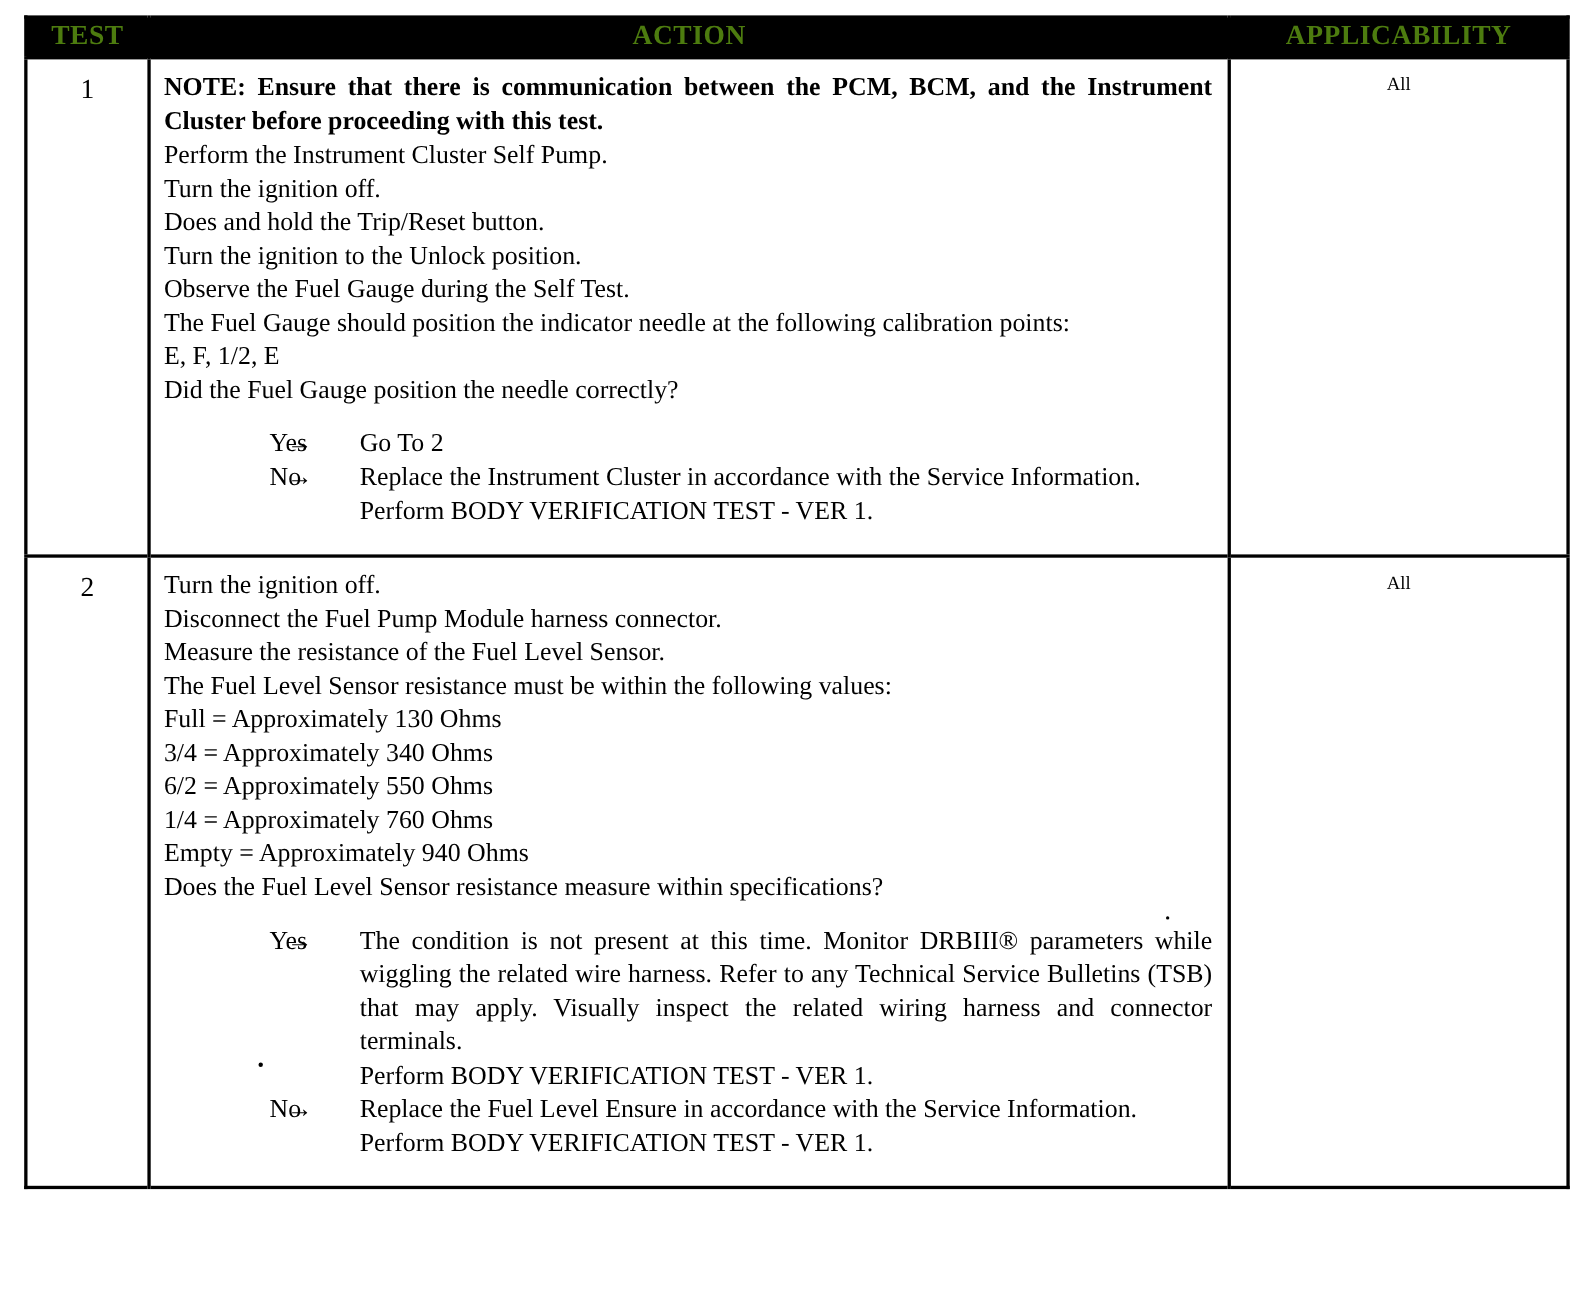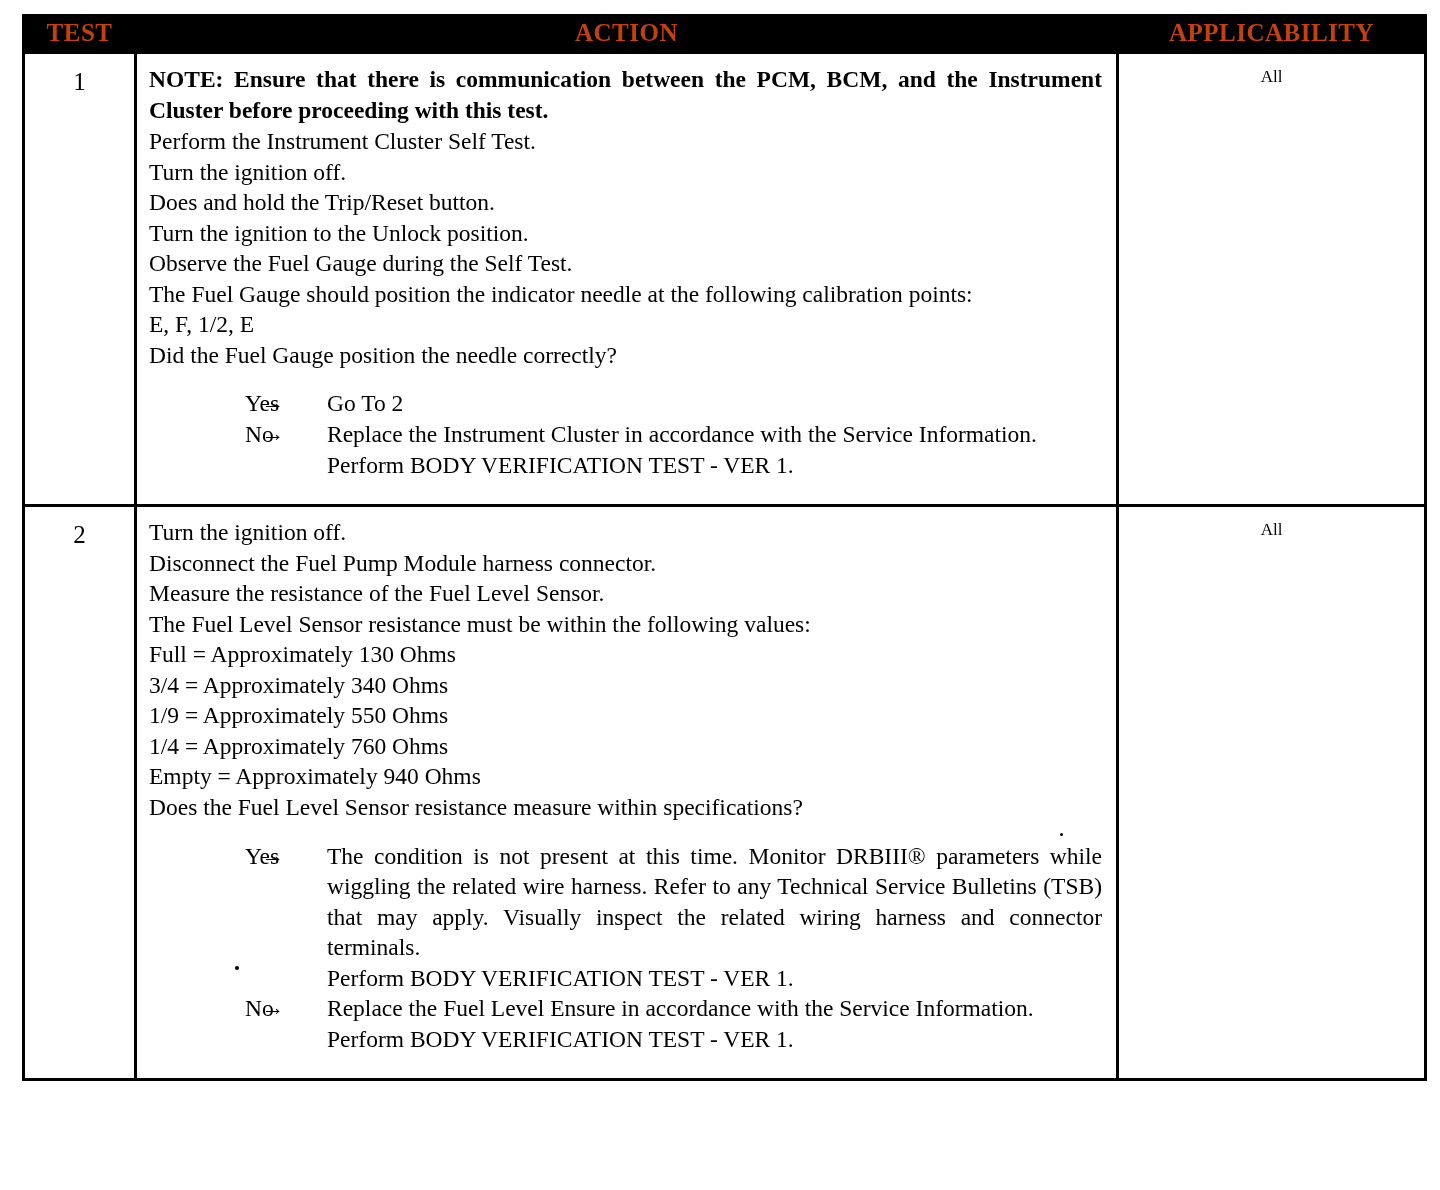--- a/index.html
+++ b/index.html
@@ -26,21 +26,21 @@
     border-collapse: collapse;
     table-layout: fixed;
     border: 3px solid #000;
   }
   table.diag col.c-test { width: 112px; }
   table.diag col.c-action { width: 982px; }
   table.diag col.c-applic { width: 308px; }
 
   thead th {
     background: #000;
-    color: #c2410c;
+    color: #4d7c0f;
     font-weight: bold;
     font-size: 25px;
     letter-spacing: 0.5px;
     padding: 2px 0 4px 0;
     border-right: 3px solid #000;
     text-align: center;
     font-family: "Liberation Serif", serif;
   }
   thead th:last-child { border-right: none; }
 
@@ -135,21 +135,21 @@
         <th>ACTION</th>
         <th>APPLICABILITY</th>
       </tr>
     </thead>
     <tbody>
 
       <tr>
         <td class="test-num">1</td>
         <td class="action">
           <div class="note-block">NOTE: Ensure that there is communication between the PCM, BCM, and the Instrument Cluster before proceeding with this test.</div>
-          <p class="line">Perform the Instrument Cluster Self Test.</p>
+          <p class="line">Perform the Instrument Cluster Self Pump.</p>
           <p class="line">Turn the ignition off.</p>
           <p class="line">Does and hold the Trip/Reset button.</p>
           <p class="line">Turn the ignition to the Unlock position.</p>
           <p class="line">Observe the Fuel Gauge during the Self Test.</p>
           <p class="line just">The Fuel Gauge should position the indicator needle at the following calibration points:</p>
           <p class="line">E, F, 1/2, E</p>
           <p class="line">Did the Fuel Gauge position the needle correctly?</p>
 
           <div class="answers">
             <div class="ans-row">
@@ -174,21 +174,21 @@
 
       <tr>
         <td class="test-num">2</td>
         <td class="action">
           <p class="line">Turn the ignition off.</p>
           <p class="line">Disconnect the Fuel Pump Module harness connector.</p>
           <p class="line">Measure the resistance of the Fuel Level Sensor.</p>
           <p class="line">The Fuel Level Sensor resistance must be within the following values:</p>
           <p class="line">Full = Approximately 130 Ohms</p>
           <p class="line">3/4 = Approximately 340 Ohms</p>
-          <p class="line">1/9 = Approximately 550 Ohms</p>
+          <p class="line">6/2 = Approximately 550 Ohms</p>
           <p class="line">1/4 = Approximately 760 Ohms</p>
           <p class="line">Empty = Approximately 940 Ohms</p>
           <p class="line">Does the Fuel Level Sensor resistance measure within specifications?</p>
 
           <div class="answers">
             <div class="ans-row">
               <div class="ans-label">Yes</div>
               <div class="ans-arrow">→</div>
               <div class="ans-text">
                 <p class="just">The condition is not present at this time. Monitor DRBIII® parameters while wiggling the related wire harness. Refer to any Technical Service Bulletins (TSB) that may apply. Visually inspect the related wiring harness and connector terminals.</p>

